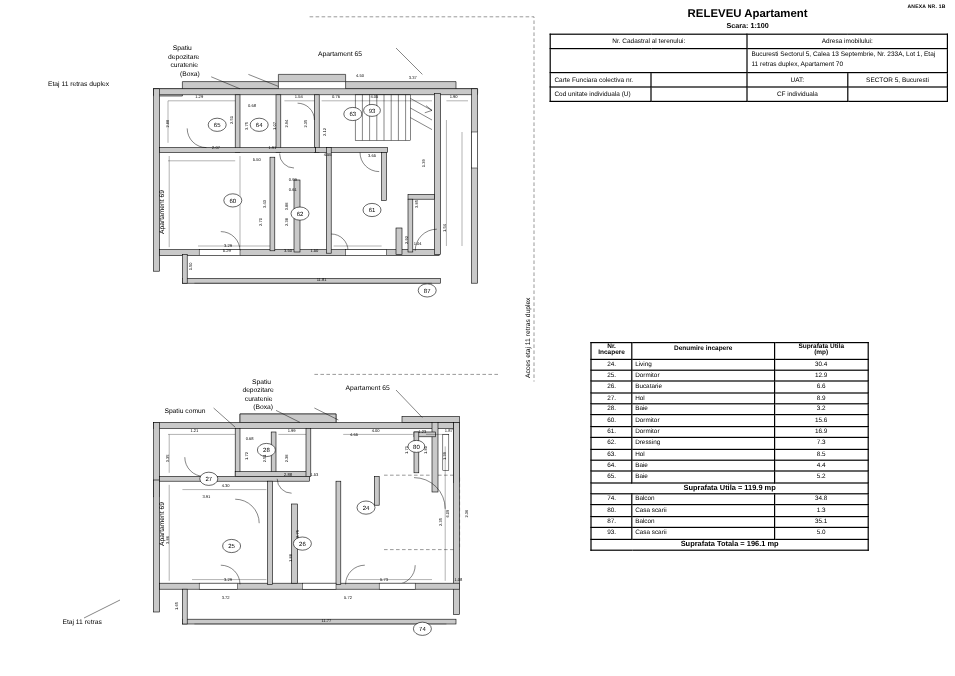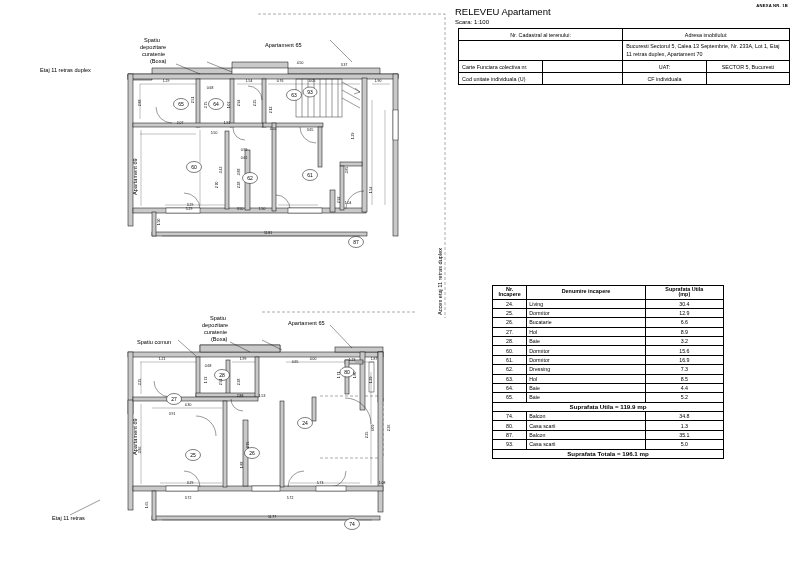--- a/index.html
+++ b/index.html
@@ -8,21 +8,21 @@
        color:#000;overflow:hidden;}
   .page{position:absolute;inset:0;}
 
   
   .abs{position:absolute;}
 
   
   .annex{top:3px;right:8px;font-size:4.2px;font-weight:bold;letter-spacing:.2px;}
 
   
-  .title-wrap{left:455px;top:6px;width:336px;}
+  .title-wrap{left:455px;top:6px;width:336px;text-align:center;font-weight:bold;}
   .title-main{font-size:9.5px;}
   .title-scara{font-size:6px;margin-top:2px;}
 
   
   table.hdr{position:absolute;left:458px;top:28px;width:332px;
             border-collapse:collapse;font-size:5.4px;}
   table.hdr td{border:0.7px solid #000;padding:1.5px 3px;height:8px;vertical-align:middle;}
   .c{text-align:center;}
   .l{text-align:left;}
 

